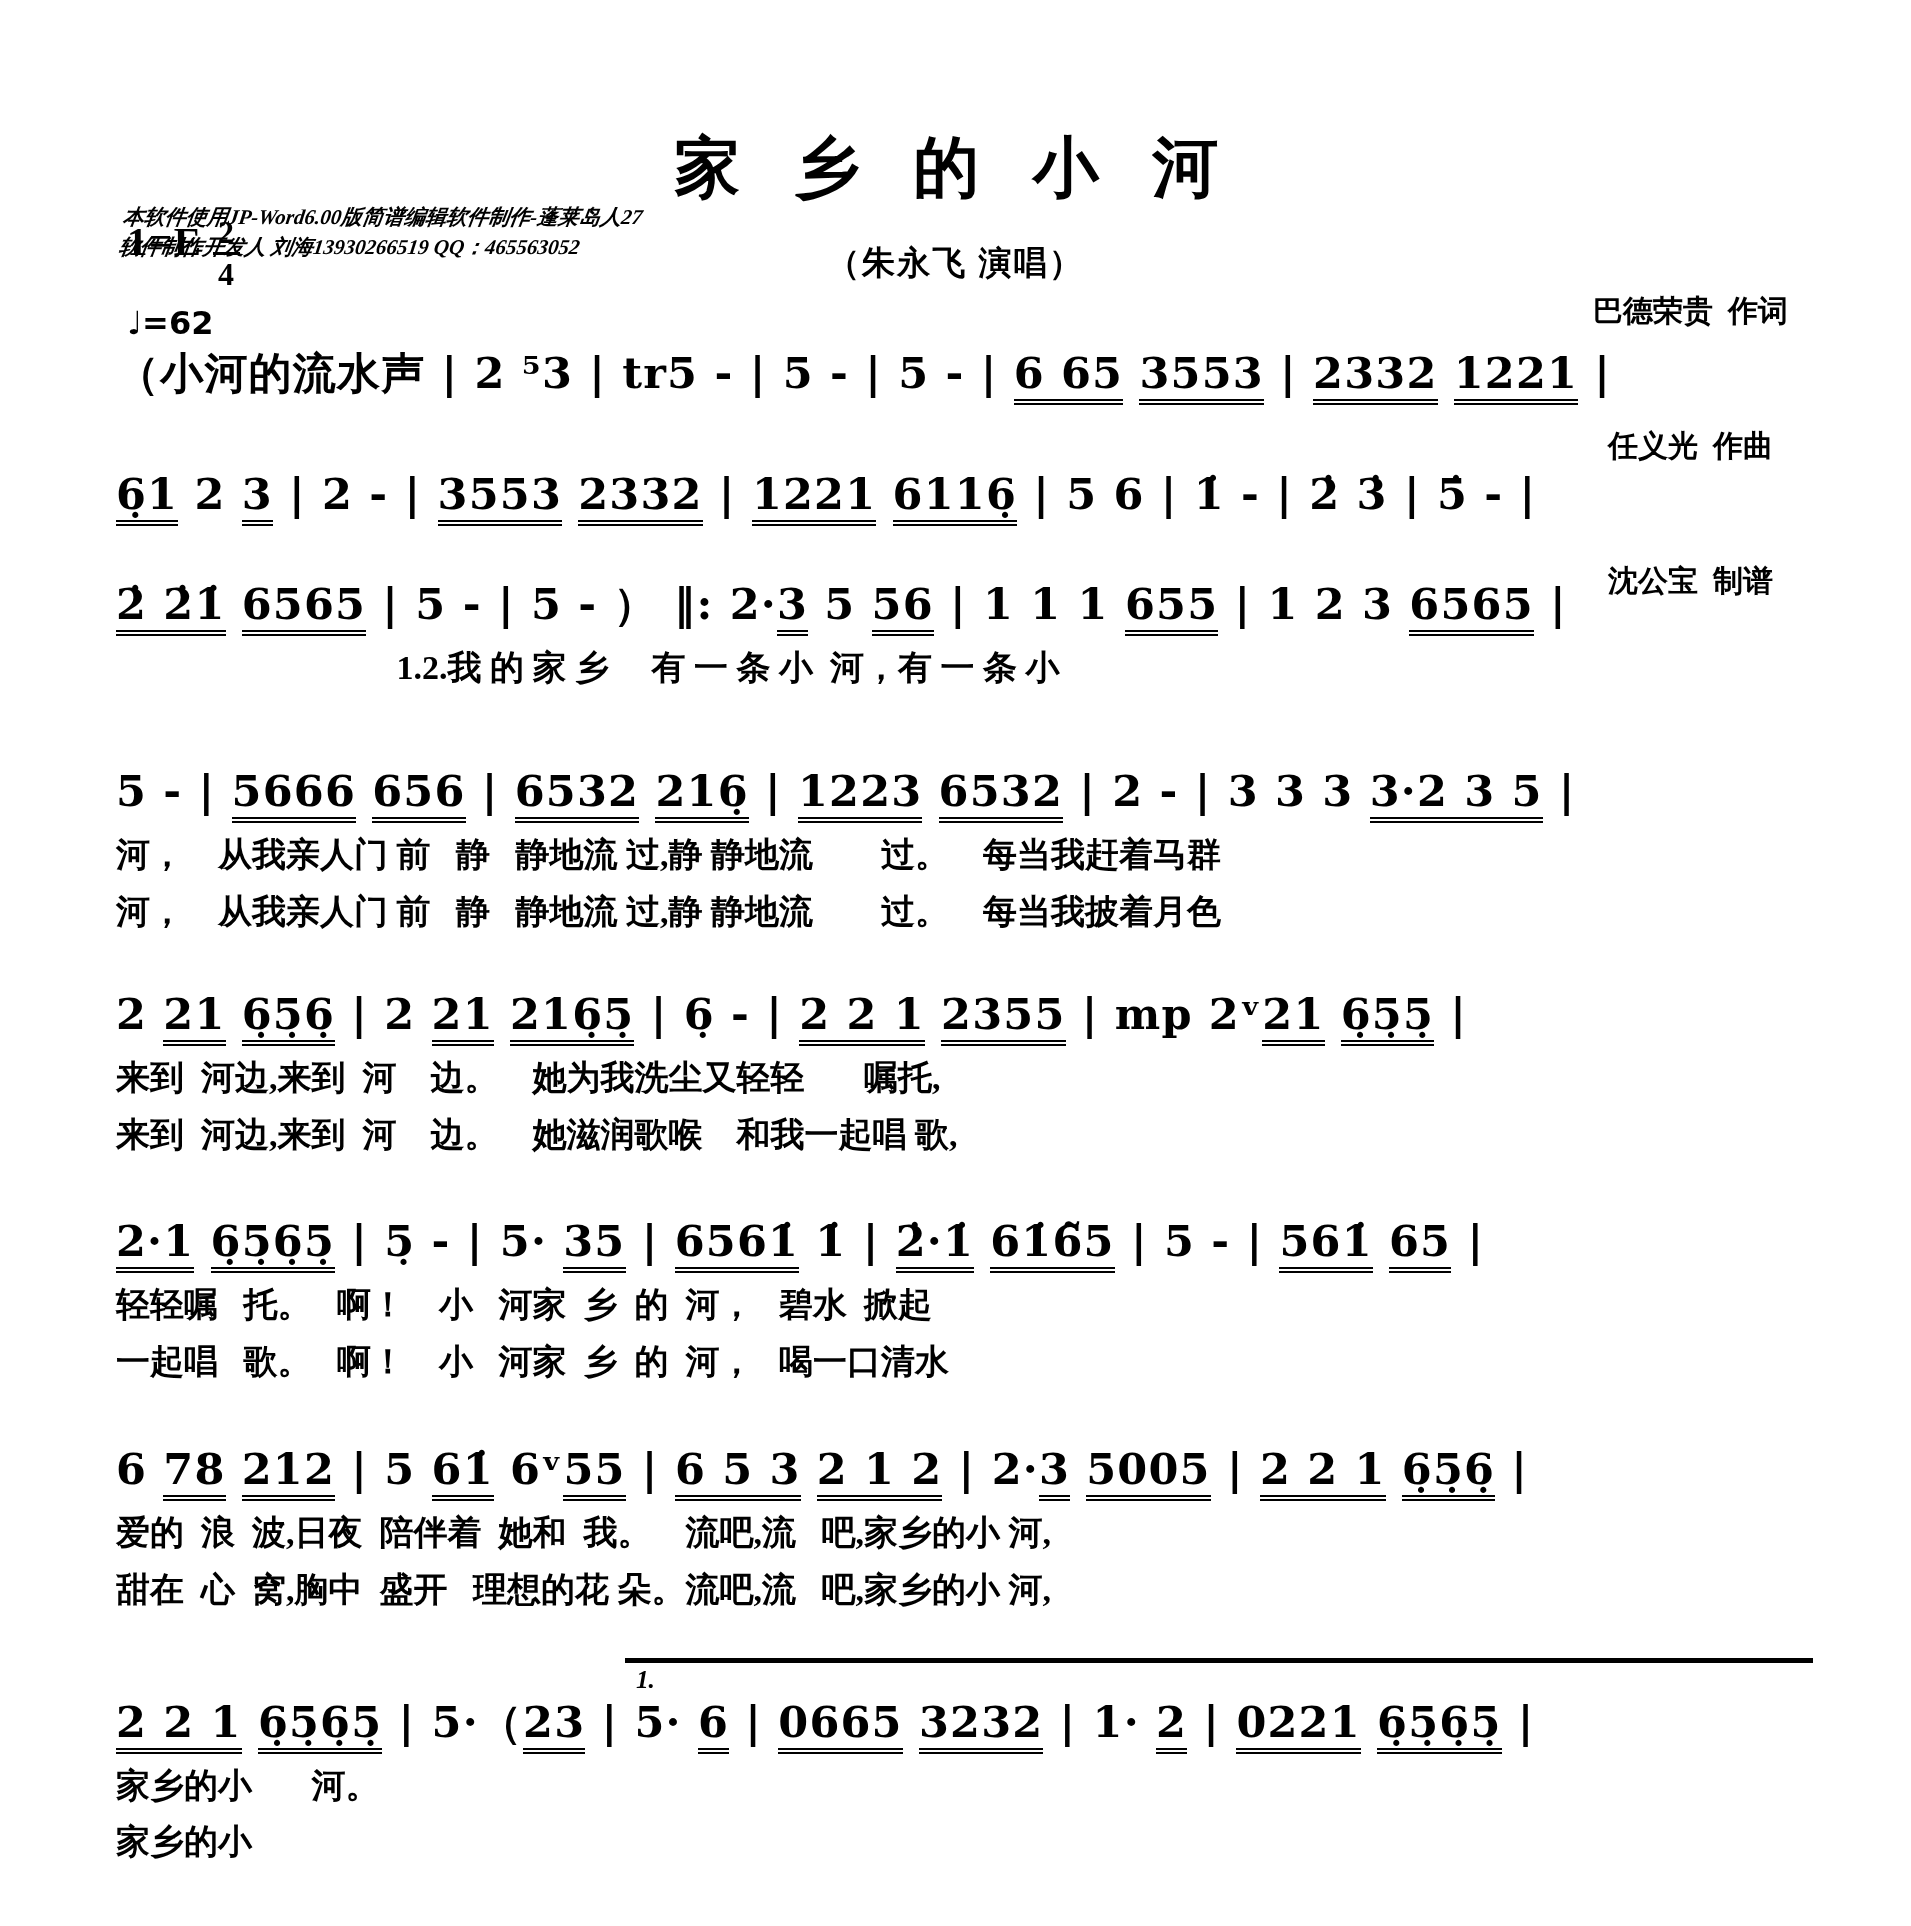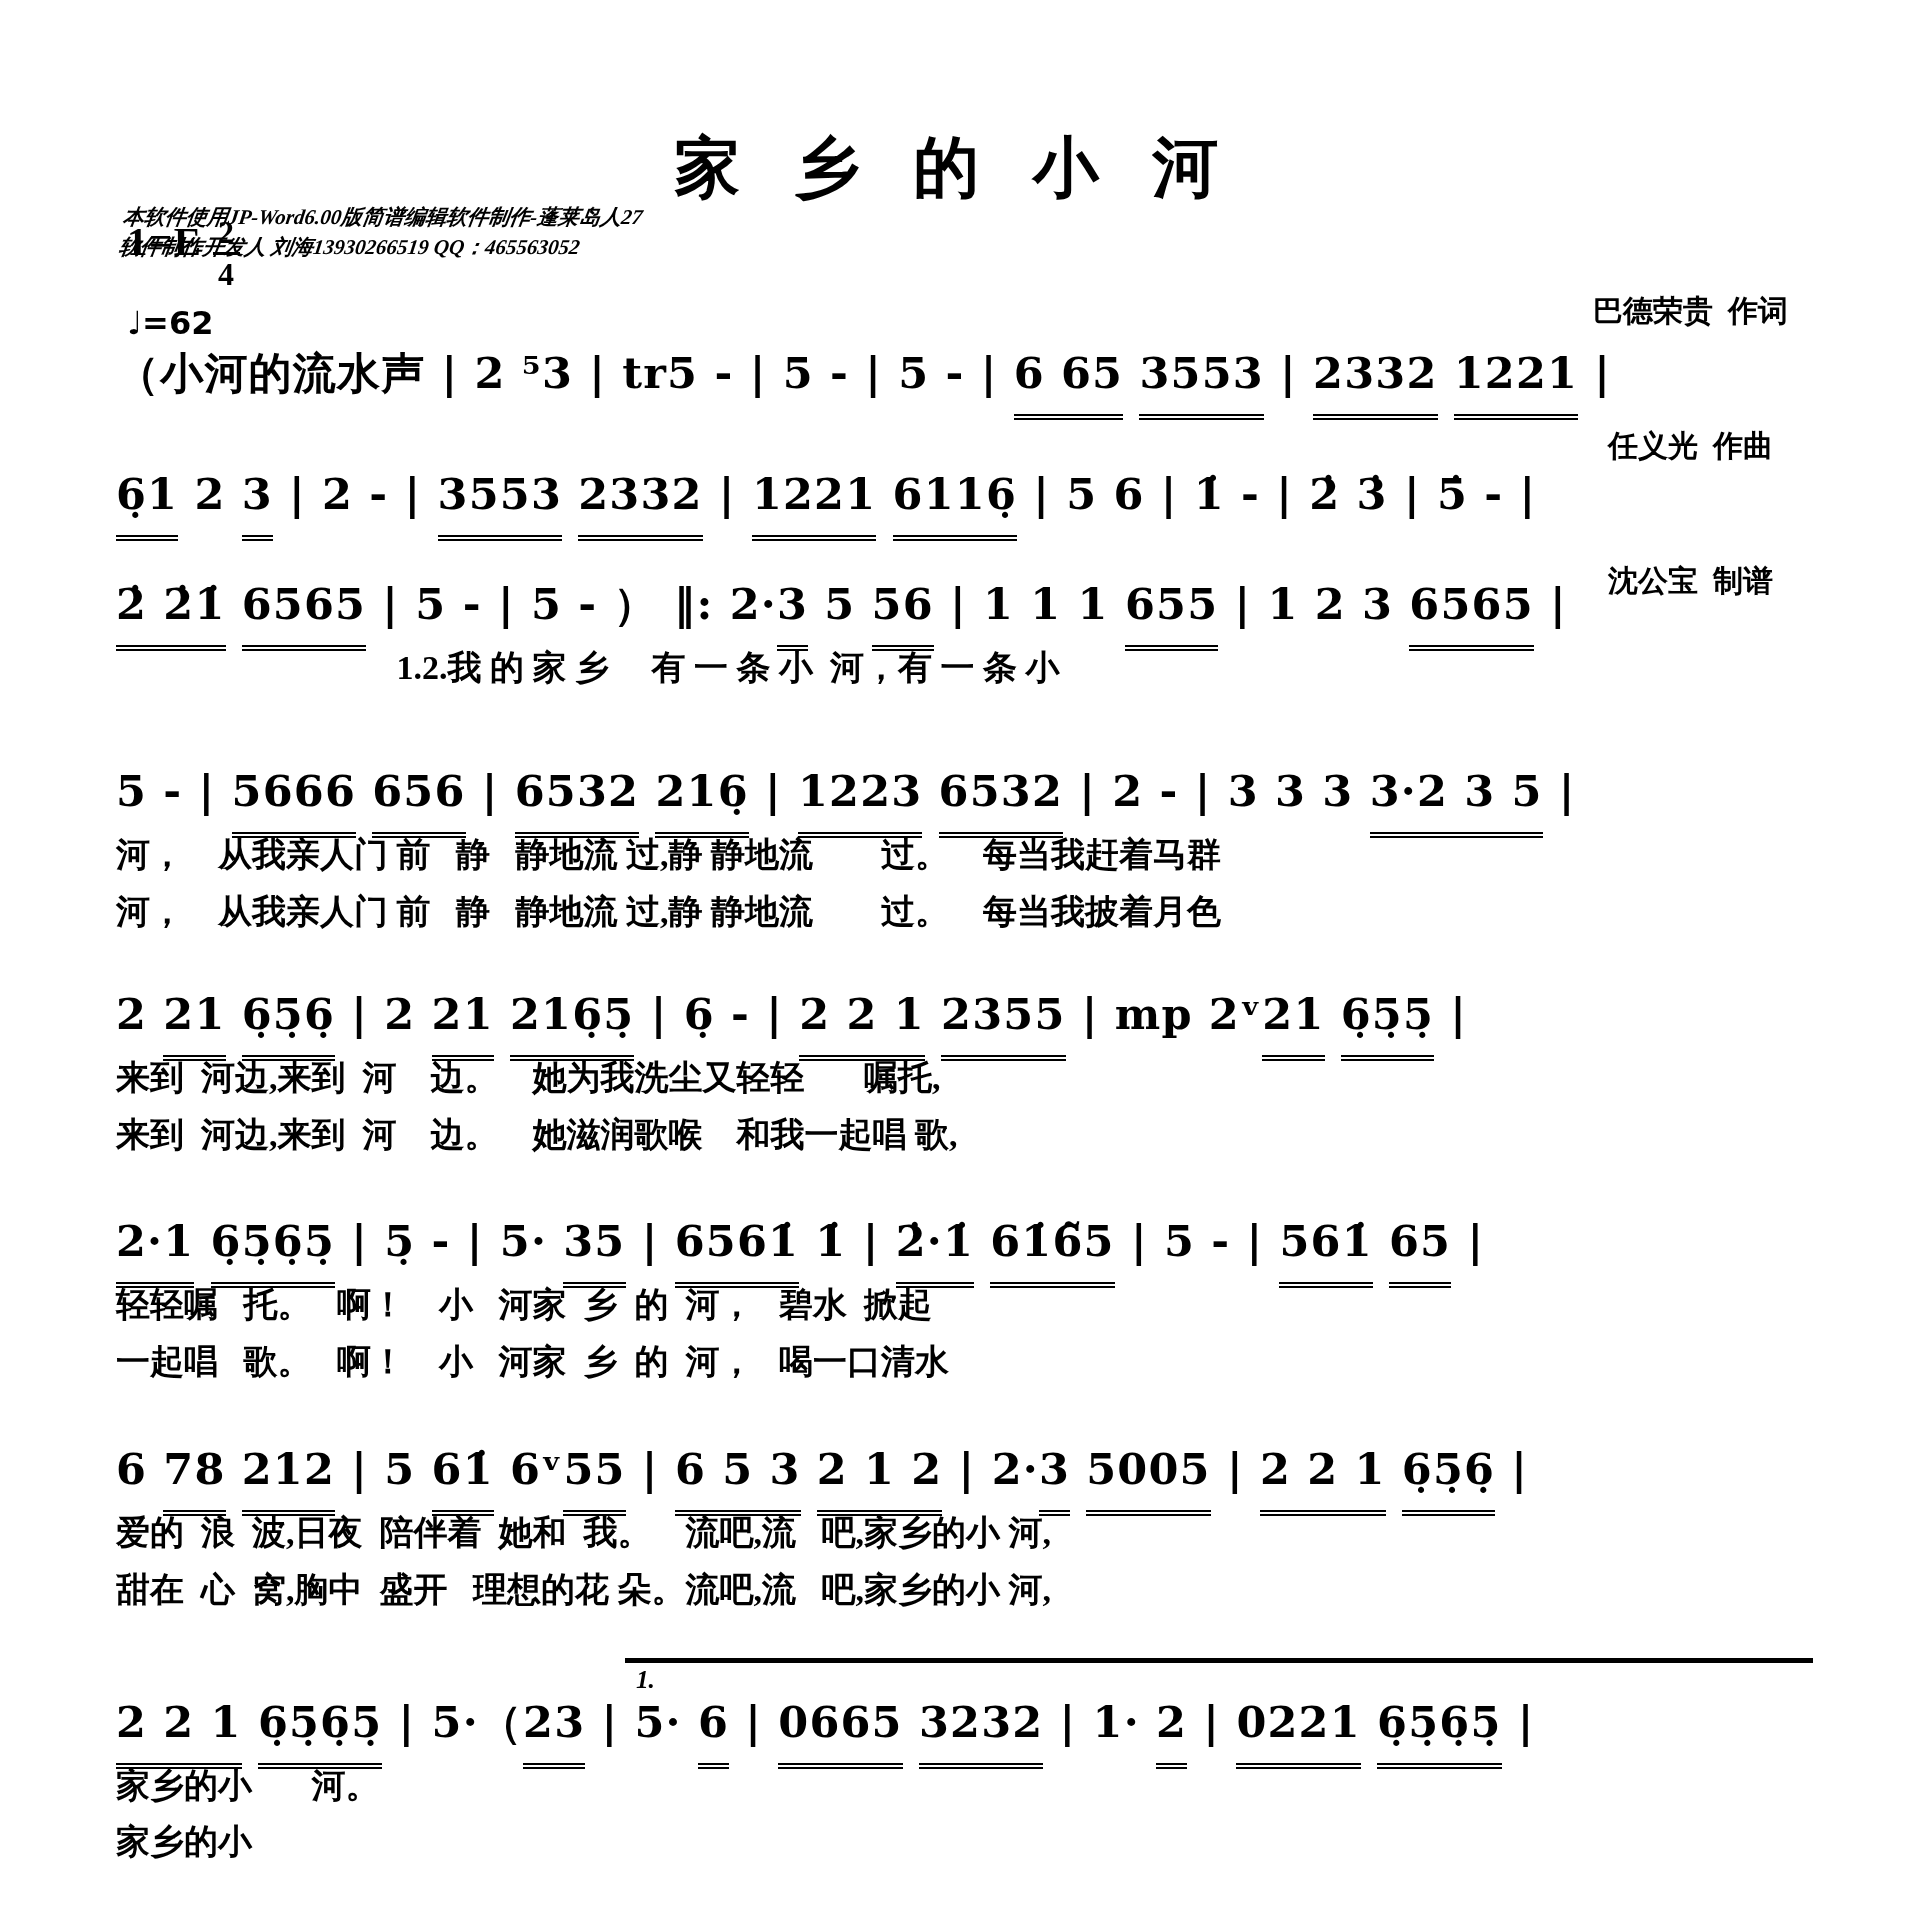--- a/index.html
+++ b/index.html
@@ -18,37 +18,38 @@
   .frac{display:inline-block;vertical-align:middle;margin-left:10px;text-align:center;}
   .frac .num{display:block;font-size:32px;font-weight:bold;border-bottom:3.9px solid #000;
              padding:0 5.4px 0.8px;}
   .frac .den{display:block;font-size:32px;font-weight:bold;padding-top:0.8px;}
   .tempo{position:absolute;left:127px;top:304px;font-size:32px;font-weight:bold;
          font-family:"DejaVu Sans","Liberation Sans",sans-serif;}
   .systems{position:absolute;left:116px;right:98px;top:0;height:100%;}
   .system{position:absolute;left:0;right:0;}
   .notation{font-family:"DejaVu Serif","Liberation Serif","DejaVu Sans",serif;font-weight:bold;
             font-size:43px;line-height:1.25;letter-spacing:1.2px;white-space:pre;}
-  .beam{border-bottom:6.2px double #000;padding-bottom:16px;}
+  .beam{border-bottom:6.2px double #000;padding-bottom:1px;}
   .lyric{font-size:34px;font-weight:bold;white-space:pre;margin-top:16px;line-height:1.2;}
   .volta{border-top:5.4px solid #000;font-style:italic;font-weight:bold;font-size:25.4px;
          padding:1.5px 0 2.3px 10.8px;min-height:29px;box-sizing:border-box;}
   .volta.partial{margin-left:30%;}
 </style>
 </head>
 <body>
 
 <div class="page">
 
   <div class="watermark">
     <div>本软件使用JP-Word6.00版简谱编辑软件制作-蓬莱岛人27</div>
     <div>软件制作开发人 刘海13930266519 QQ：465563052</div>
   </div>
 
   <div class="title">家 乡 的 小 河</div>
+  <div class="subtitle">（朱永飞 演唱）</div>
 
   <div class="credits">
     <div>巴德荣贵  作词</div>
     <div>任义光  作曲</div>
     <div>沈公宝  制谱</div>
   </div>
 
   <div class="keysig">
     <span class="key">1=E</span><span class="frac"><span class="num">2</span><span class="den">4</span></span>
   </div>

